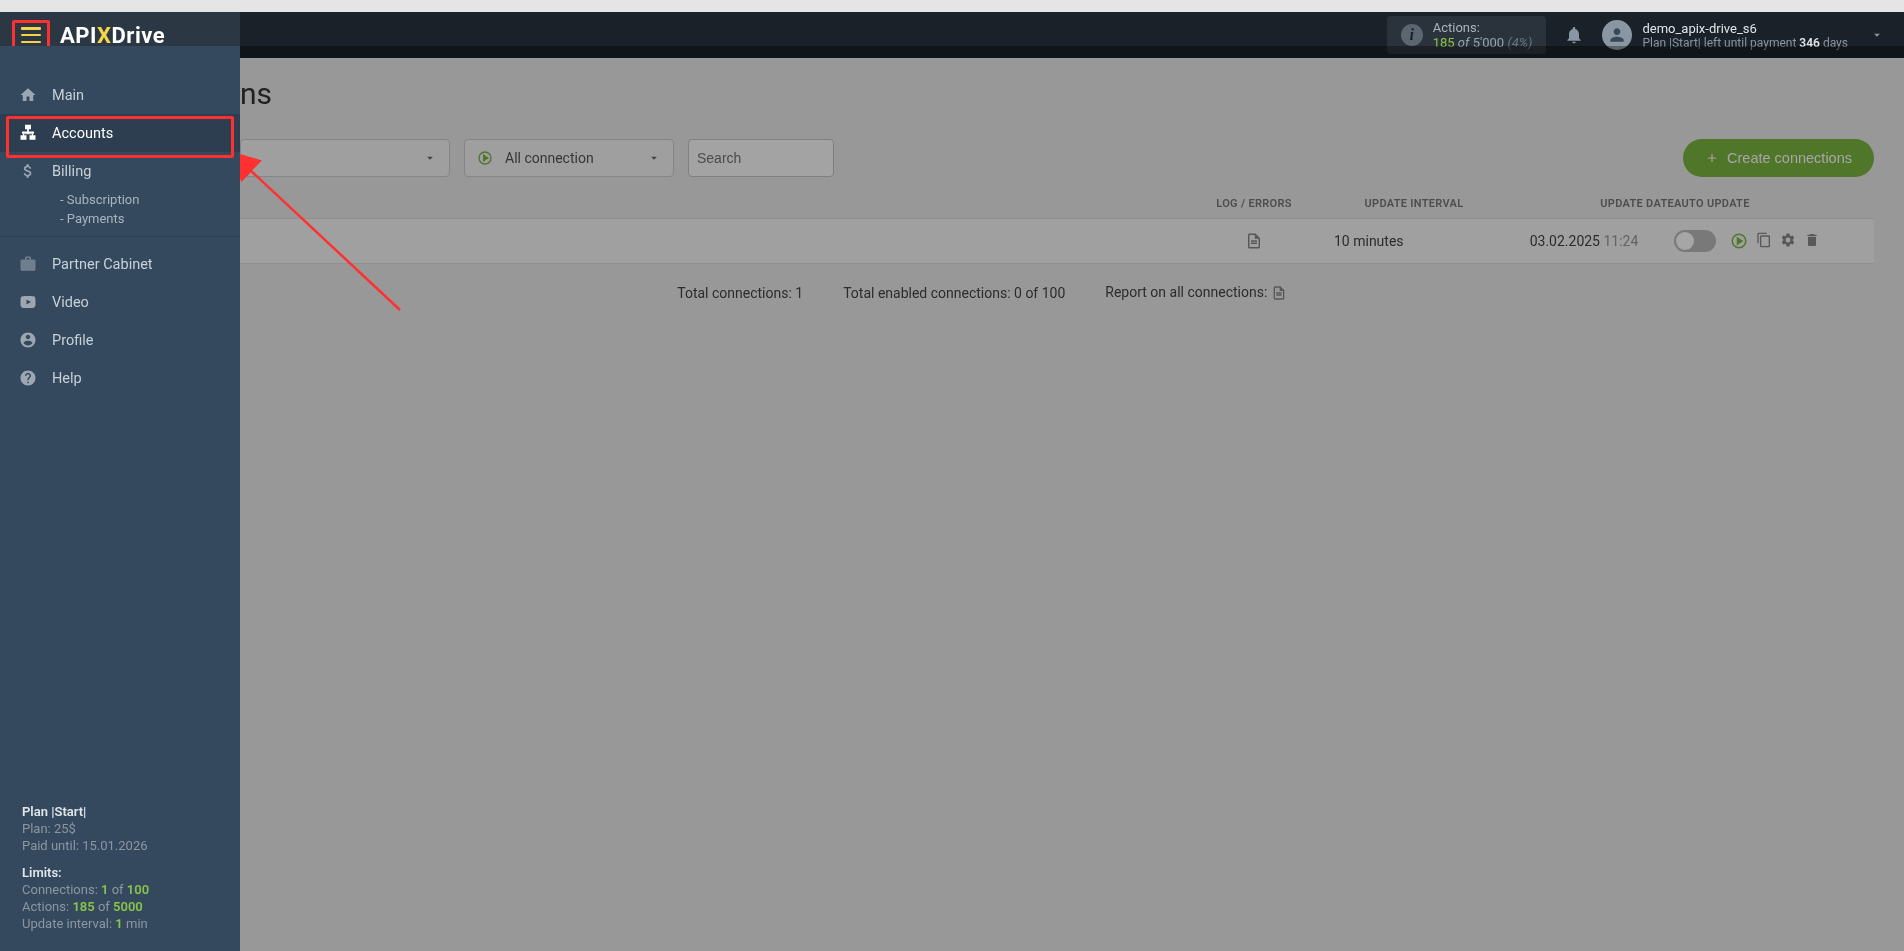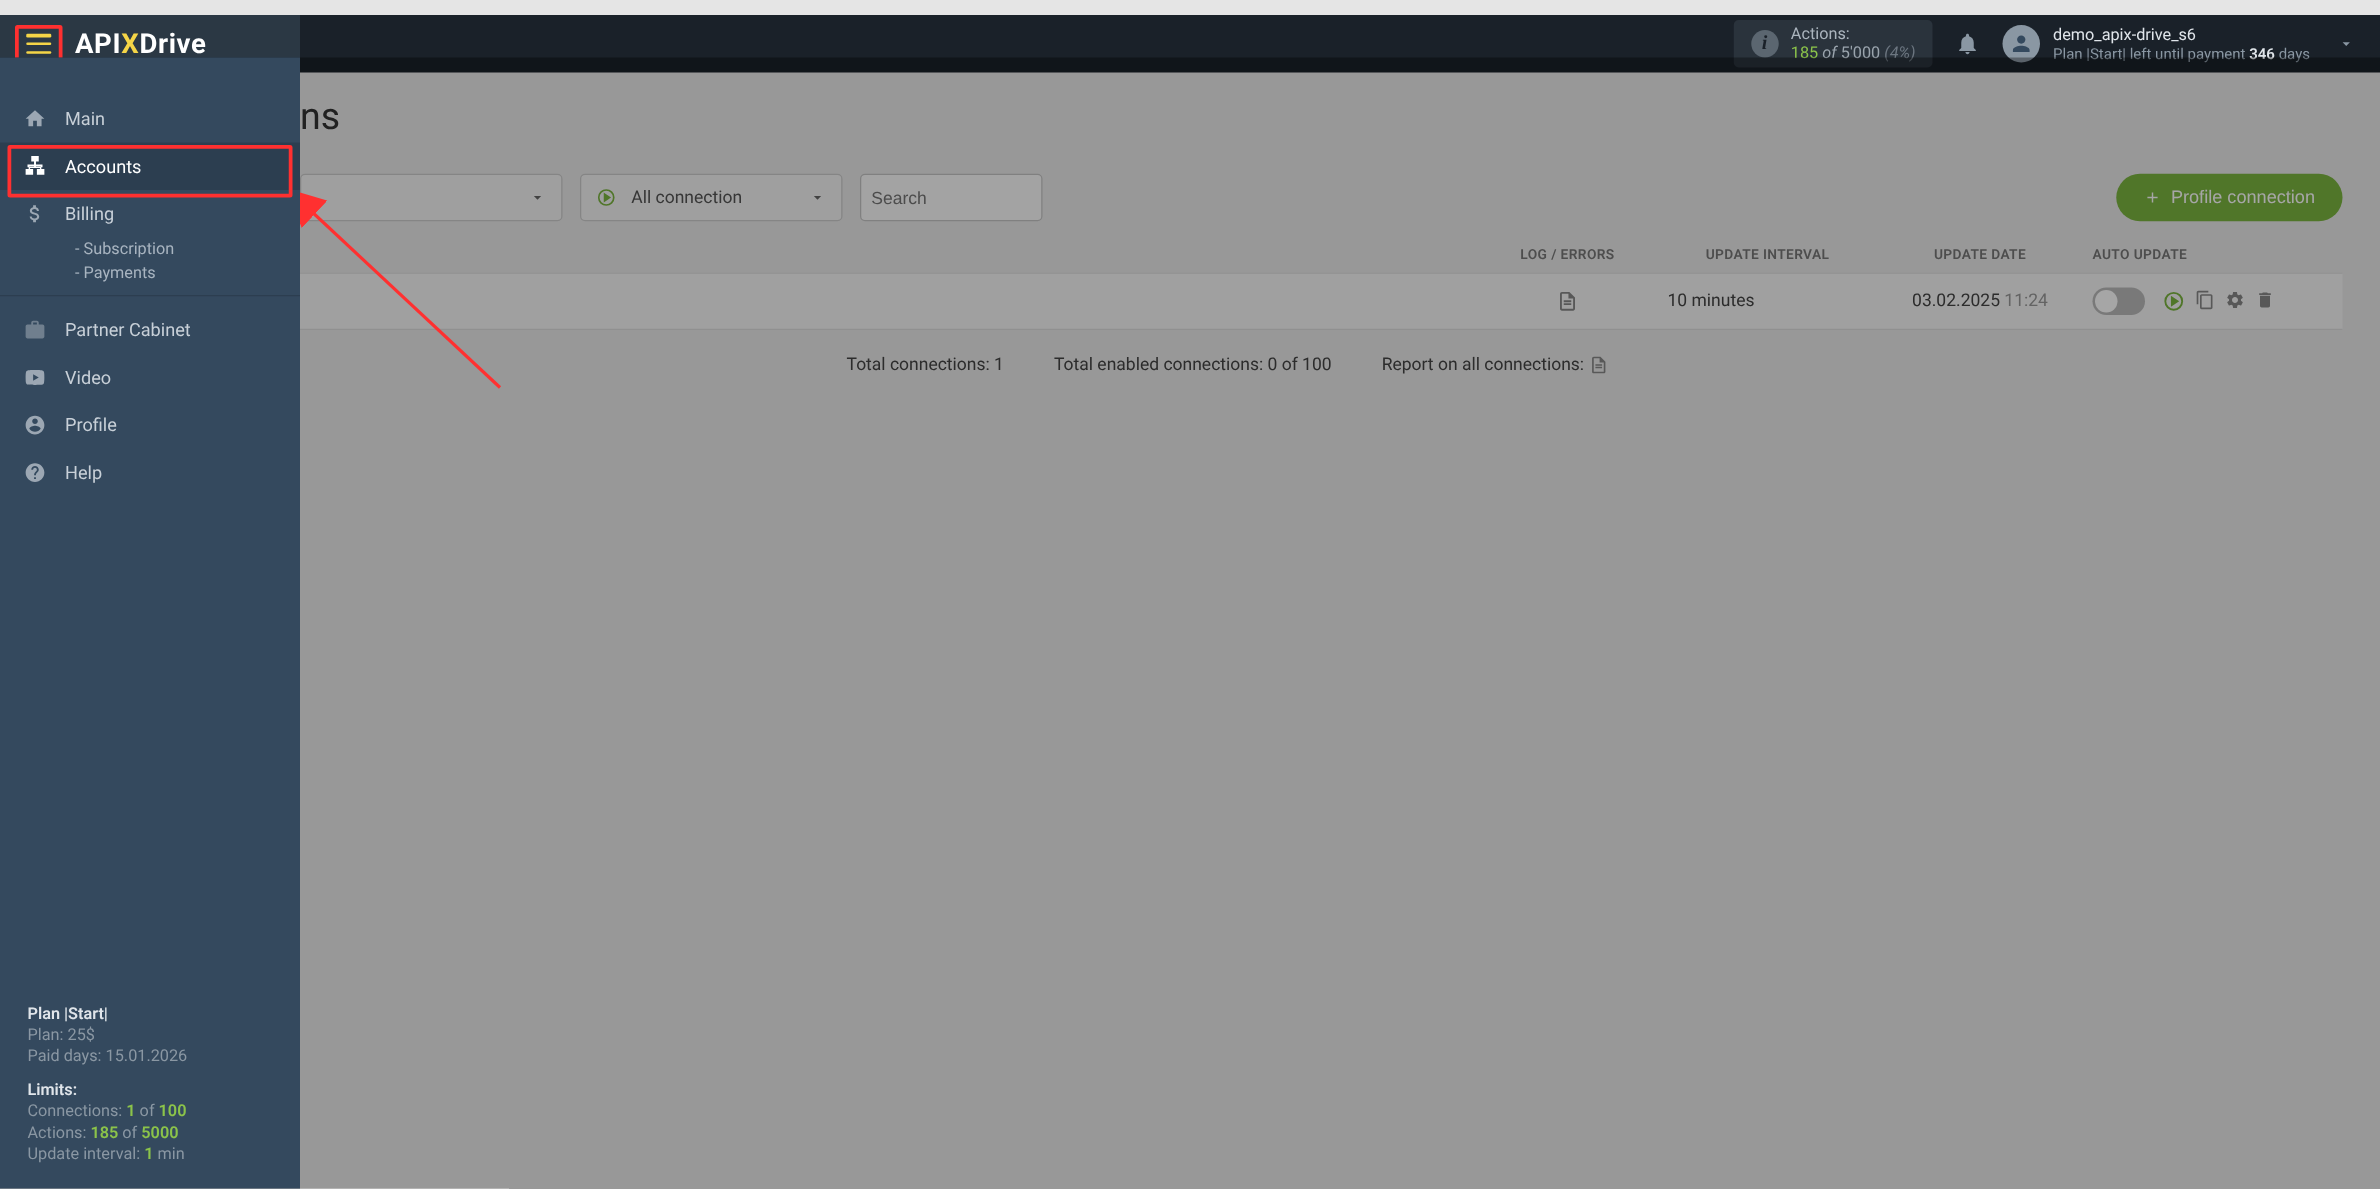--- a/index.html
+++ b/index.html
@@ -69,21 +69,21 @@
 .toolbar { display: flex; gap: 14px; align-items: center; margin-bottom: 10px; padding-left: 150px; }
 .select { width: 210px; height: 38px; background: #f4f4f4; border: 1px solid #ccc; border-radius: 4px; display: flex; align-items: center; padding: 0 12px; color: #555; font-size: 14px; justify-content: space-between; }
 .select .play-icon { color: #7bb540; margin-right: 6px; }
 .search-input { width: 146px; height: 38px; border: 1px solid #c5c5c5; border-radius: 4px; padding: 0 8px; font-size: 14px; background: #fafafa; color: #888; }
 .create-btn { margin-left: auto; height: 38px; padding: 0 22px; background: #7bb540; color: #fff; border: none; border-radius: 20px; font-size: 14.5px; display: flex; align-items: center; gap: 8px; cursor: pointer; }
 
 .table { margin-top: 12px; }
 .table-header { display: flex; padding: 8px 20px 8px 0; font-size: 11px; color: #777; font-weight: 600; letter-spacing: 0.3px; }
 .th-log { width: 160px; text-align: center; margin-left: auto; }
 .th-interval { width: 160px; text-align: center; }
-.th-date { width: 180px; text-align: center; }
+.th-date { width: 180px; text-align: right; }
 .th-auto { width: 180px; text-align: left; padding-left: 0; }
 .table-row { display: flex; align-items: center; height: 46px; background: #f6f6f6; border-top: 1px solid #ddd; border-bottom: 1px solid #ddd; padding-right: 20px; }
 .td-log { width: 160px; text-align: center; margin-left: auto; color: #888; }
 .td-interval { width: 160px; color: #444; font-size: 14px; }
 .td-date { width: 180px; text-align: center; color: #444; font-size: 14px; }
 .td-date .time { color: #999; }
 .td-auto { width: 180px; display: flex; align-items: center; gap: 14px; }
 .toggle { width: 42px; height: 22px; background: #bbb; border-radius: 11px; position: relative; }
 .toggle::after { content: ''; position: absolute; width: 18px; height: 18px; background: #fff; border-radius: 50%; top: 2px; left: 2px; }
 .row-actions { display: flex; gap: 8px; color: #888; }
@@ -170,21 +170,21 @@
         </span>
         <svg width="14" height="14" viewBox="0 0 24 24" fill="#666">
             <path d="M7 10l5 5 5-5z"></path>
           </svg>
       </div>
       <input class="search-input" placeholder="Search" style="">
       <button class="create-btn">
         <svg width="14" height="14" viewBox="0 0 24 24" fill="#fff">
             <path d="M19 13h-6v6h-2v-6H5v-2h6V5h2v6h6v2z"></path>
           </svg>
-        <span>Profile connection</span>
+        <span>Create connections</span>
       </button>
     </div>
     <div class="table">
       <div class="table-header">
         <div class="th-log">LOG / ERRORS</div>
         <div class="th-interval">UPDATE INTERVAL</div>
         <div class="th-date">UPDATE DATE</div>
         <div class="th-auto">AUTO UPDATE</div>
       </div>
       <div class="table-row">
@@ -304,21 +304,21 @@
           <svg width="18" height="18" viewBox="0 0 24 24" fill="#c8d0d8">
             <path d="M12 2C6.48 2 2 6.48 2 12s4.48 10 10 10 10-4.48 10-10S17.52 2 12 2zm1 17h-2v-2h2v2zm2.07-7.75l-.9.92C13.45 12.9 13 13.5 13 15h-2v-.5c0-1.1.45-2.1 1.17-2.83l1.24-1.26c.37-.36.59-.86.59-1.41 0-1.1-.9-2-2-2s-2 .9-2 2H8c0-2.21 1.79-4 4-4s4 1.79 4 4c0 .88-.36 1.68-.93 2.25z"></path>
           </svg>
         </span>
       <span>Help</span>
     </div>
   </div>
   <div class="sidebar-footer">
     <div class="sf-plan">Plan |Start|</div>
     <div class="sf-line"><span>Plan: </span><span>25$</span></div>
-    <div class="sf-line"><span>Paid days: </span><span>15.01.2026</span></div>
+    <div class="sf-line"><span>Paid until: </span><span>15.01.2026</span></div>
     <div class="sf-section">
       <div class="sf-header">Limits:</div>
       <div class="sf-line"><span>Connections: </span><span class="green">1</span><span> of </span><span class="green">100</span></div>
       <div class="sf-line"><span>Actions: </span><span class="green">185</span><span> of </span><span class="green">5000</span></div>
       <div class="sf-line"><span>Update interval: </span><span class="green">1</span><span> min</span></div>
     </div>
   </div>
 </div>
 
 <div class="accounts-highlight"></div>

